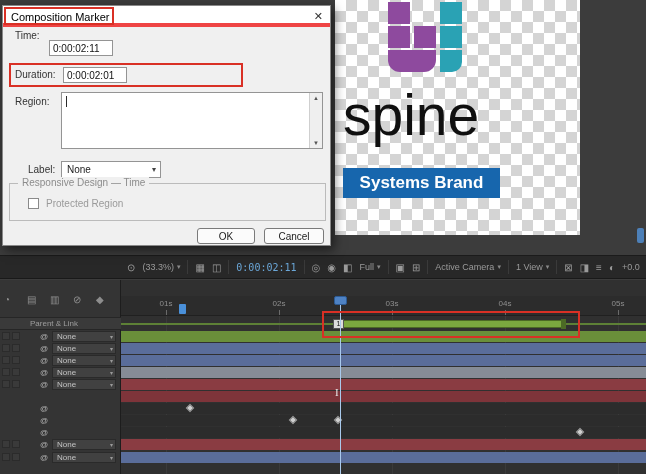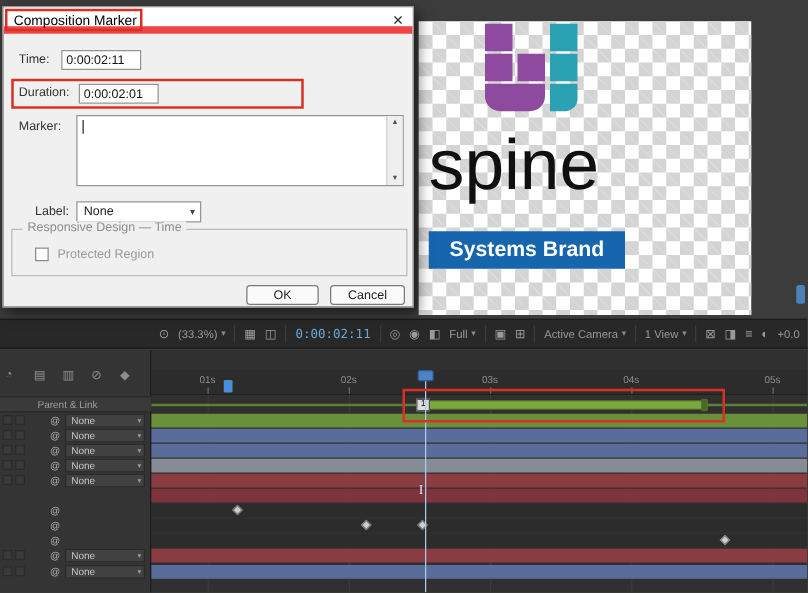--- a/index.html
+++ b/index.html
@@ -1,21 +1,21 @@
 <!DOCTYPE html>
 <html><head>
 <meta charset="utf-8">
 <style>
   * {margin:0;padding:0;box-sizing:border-box}
   html,body {width:646px;height:474px;overflow:hidden}
   body {position:relative;font-family:"Liberation Sans",sans-serif;background:#3c3c3c}
 
   
   #comp-area{position:absolute;left:0;top:0;width:646px;height:255px;background:#3c3c3c}
-  #checkerboard{position:absolute;left:335px;top:17px;width:266px;height:235px;background-color:#ffffff;
+  #checkerboard{position:absolute;left:335px;top:0;width:245px;height:235px;background-color:#ffffff;
     background-image:linear-gradient(45deg,#d4d4d4 25%,transparent 25%,transparent 75%,#d4d4d4 75%),
                      linear-gradient(45deg,#d4d4d4 25%,transparent 25%,transparent 75%,#d4d4d4 75%);
     background-size:22px 22px;background-position:0 0,11px 11px}
   .logo-sq{position:absolute;width:22px;height:22px}
   #logo-text{position:absolute;left:8px;top:80px;font-size:57px;color:#101010;font-weight:400;line-height:70px}
   #banner{position:absolute;left:8px;top:168px;width:157px;height:30px;background:#1766ad;color:#ffffff;
     font-size:17px;font-weight:bold;text-align:center;line-height:30px}
   #comp-scroll{position:absolute;left:637px;top:228px;width:7px;height:15px;background:#4d80b8;border-radius:2px}
 
   
@@ -58,21 +58,21 @@
   #cti-handle{position:absolute;left:213px;top:16px;width:13px;height:9px;background:#4e82c4;border:1px solid #2d5b94;border-radius:2px;z-index:6}
   #ibeam{position:absolute;left:214px;top:106px;font-family:"Liberation Serif",serif;font-size:11px;color:#e5e5e5;z-index:7}
 
   
   .annot{position:absolute;border:2px solid #d93025;z-index:40;pointer-events:none}
   #annot-timeline{left:322px;top:311px;width:258px;height:27px}
 
   
   #dialog{position:absolute;left:2px;top:5px;width:329px;height:241px;background:#f0f0f0;border:1px solid #888;
     box-shadow:3px 4px 10px rgba(0,0,0,.55);z-index:10;font-size:10px;color:#222}
-  #dlg-title{position:absolute;left:0;top:0;right:0;height:21px;background:#ffffff;border-bottom:6px solid #ef4444}
+  #dlg-title{position:absolute;left:0;top:0;right:0;height:21px;background:#ffffff;border-bottom:4px solid #ef4444}
   #dlg-title .t{position:absolute;left:8px;top:5px;font-size:11px;color:#000}
   #annot-title{left:1px;top:1px;width:110px;height:18px}
   #dlg-close{position:absolute;right:7px;top:4px;font-size:11px;color:#333}
   .dlg-label{position:absolute;color:#333;line-height:16px}
   .dlg-field{position:absolute;height:16px;background:#fff;border:1px solid #949494;font-size:10px;padding:0 3px;
     color:#111;font-family:"Liberation Sans",sans-serif;outline:none}
   .dlg-info{position:absolute;height:16px;line-height:16px;padding:0 5px;background:#8a2724;color:#f5e0de;font-size:10px}
   #annot-duration{left:6px;top:57px;width:234px;height:24px}
   #comment-box{position:absolute;left:58px;top:86px;width:262px;height:57px;background:#fff;border:1px solid #949494}
   #comment-scroll{position:absolute;right:0;top:0;width:13px;bottom:0;background:#efefef;border-left:1px solid #cfcfcf;
@@ -258,28 +258,28 @@
 
 <div class="annot" id="annot-timeline"></div>
 
 <div id="dialog">
   <div id="dlg-title">
     <span class="t">Composition Marker</span>
     <div class="annot" id="annot-title"></div>
     <span id="dlg-close">✕</span>
   </div>
 
-  <span class="dlg-label" style="left:12px;top:34px">Time:</span>
+  <span class="dlg-label" style="left:12px;top:22px">Time:</span>
   <input class="dlg-field" style="left: 46px; top: 34px; width: 64px;" value="0:00:02:11">
 
   <span class="dlg-label" style="left:12px;top:61px">Duration:</span>
   <input class="dlg-field" style="left: 60px; top: 61px; width: 64px;" value="0:00:02:01">
   <div class="annot" id="annot-duration"></div>
 
-  <span class="dlg-label" style="left:12px;top:88px">Marker:</span>
+  <span class="dlg-label" style="left:12px;top:88px">Region:</span>
   <div id="comment-box">
     <div id="comment-cursor"></div>
     <div id="comment-scroll">
       <span>▲</span>
       <span>▼</span>
     </div>
   </div>
 
   <span class="dlg-label" style="left:25px;top:156px">Label:</span>
   <div id="label-drop">

